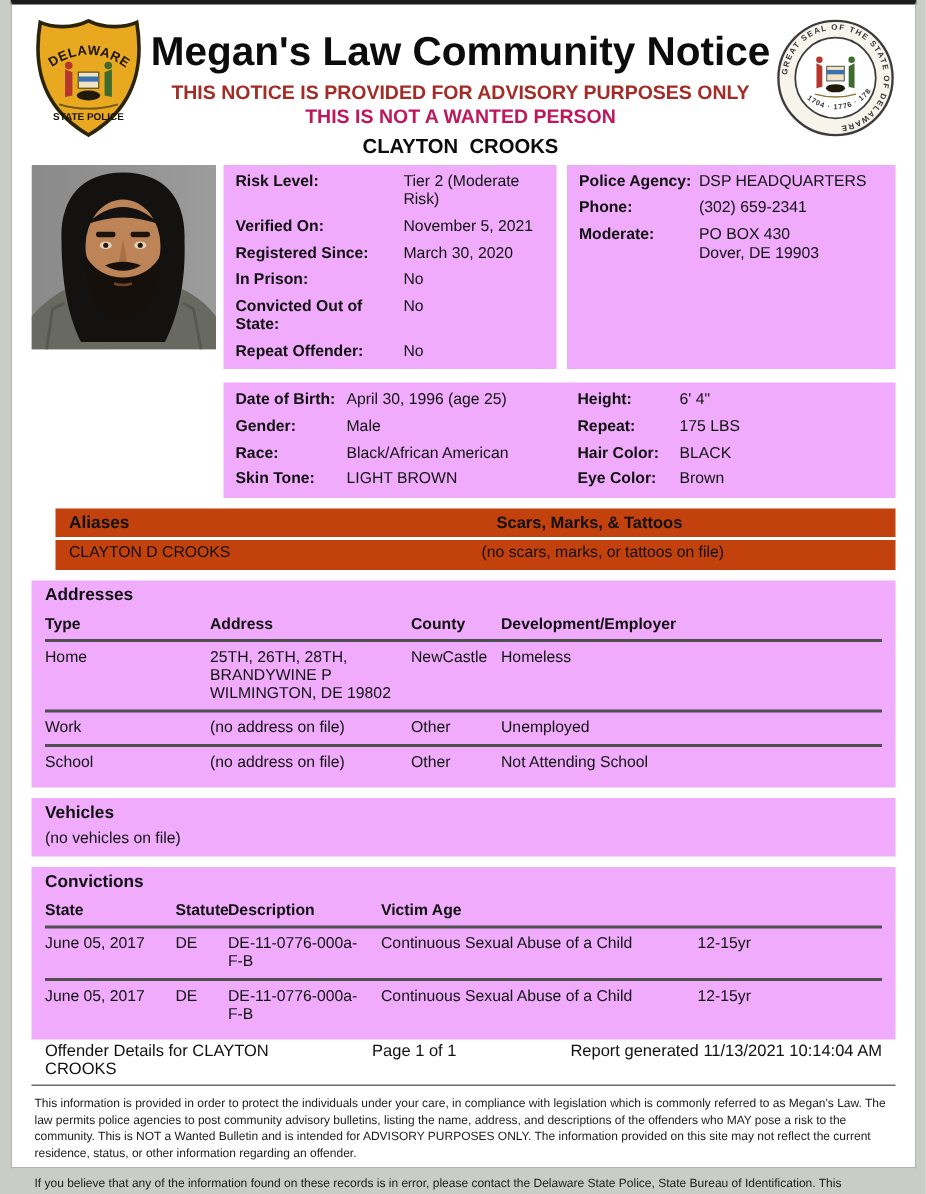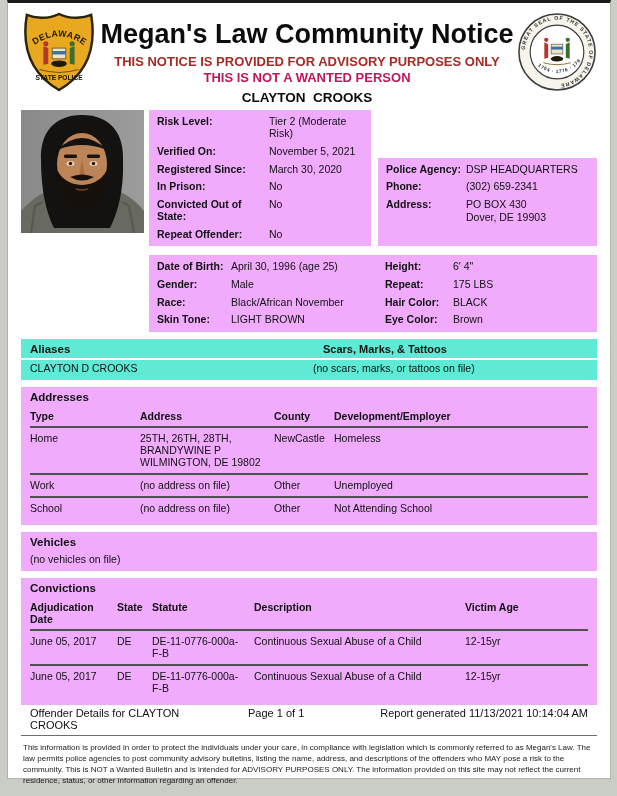--- a/index.html
+++ b/index.html
@@ -18,39 +18,39 @@
   .advisory2 { font-size:13px; font-weight:bold; color:#be185d; line-height:1.25; }
   .offender-name { font-size:13.5px; font-weight:bold; color:#0c0c0c; margin-top:3px; white-space:pre-wrap; }
   
   .main-info { display:flex; padding:5px 13px 0 13px; gap:5px; }
   .photo-wrap { width:123px; height:123px; flex:0 0 123px; }
   .info-col { flex:1; display:flex; flex-direction:column; }
   .box-row { display:flex; gap:7px; }
   .gray { background:#f0abfc; }
   .ibox { padding:5px 8px 6px 8px; font-size:10.5px; line-height:1.2; }
   .risk-box { width:222px; flex:0 0 222px; }
-  .police-box { flex:1;margin-top:48px; }
+  .police-box { flex:1; }
   .kv { display:grid; row-gap:5px; }
   .kv-risk { grid-template-columns:112px 1fr; }
   .kv-police { grid-template-columns:80px 1fr; }
   .kv-pl { grid-template-columns:74px 1fr; }
   .kv-pr { grid-template-columns:68px 1fr; }
   .kv .lbl { font-weight:bold; }
   .kv .val { white-space:pre-line; }
   .personal-box { margin-top:9px; display:flex; }
   .personal-left { flex:0 0 228px; }
   .personal-right { flex:1; }
   
   .section { margin:7px 13px 0 13px; }
   .sec-head { font-size:11.5px; font-weight:bold; padding:4px 9px 3px 9px; }
   .sec-body { font-size:10.5px; padding:2px 9px 6px 9px; }
   .twocol { display:grid; grid-template-columns:1fr 1fr; }
   .twocol .right-h { padding-left:14px; font-size:11px; font-weight:bold; }
   .twocol .right-v { padding-left:4px; }
-  .bar { background:#5eead4; }
+  .bar { background:#c2410c;margin-left:16px; }
   .bar + .bar { margin-top:2px; }
   .tbl { font-size:10.5px; }
   .trow { display:grid; padding:4px 0 5px 0; border-top:2px solid #4f4f4f; }
   .thead { display:grid; font-weight:bold; padding:2px 0 4px 0; border-top:none; }
   .addr-grid { grid-template-columns:110px 134px 60px 1fr; }
   .conv-grid { grid-template-columns:87px 35px 102px 211px 1fr; }
   .cell { padding-right:6px; white-space:pre-line; }
   .spacer { flex:1; }
   
   .footer { padding:0 13px 10px 13px; }
@@ -160,34 +160,34 @@
             <span class="lbl">Repeat Offender:</span>
             <span class="val">No</span>
           </div>
         </div>
         <div class="gray ibox police-box">
           <div class="kv kv-police">
             <span class="lbl">Police Agency:</span>
             <span class="val">DSP HEADQUARTERS</span>
             <span class="lbl">Phone:</span>
             <span class="val">(302) 659-2341</span>
-            <span class="lbl">Address:</span>
+            <span class="lbl">Moderate:</span>
             <span class="val">PO BOX 430
 Dover, DE  19903</span>
           </div>
         </div>
       </div>
       <div class="gray ibox personal-box">
         <div class="kv kv-pl personal-left">
           <span class="lbl">Date of Birth:</span>
           <span class="val">April 30, 1996 (age 25)</span>
           <span class="lbl">Gender:</span>
           <span class="val">Male</span>
           <span class="lbl">Race:</span>
-          <span class="val">Black/African November</span>
+          <span class="val">Black/African American</span>
           <span class="lbl">Skin Tone:</span>
           <span class="val">LIGHT BROWN</span>
         </div>
         <div class="kv kv-pr personal-right">
           <span class="lbl">Height:</span>
           <span class="val">6' 4"</span>
           <span class="lbl">Repeat:</span>
           <span class="val">175 LBS</span>
           <span class="lbl">Hair Color:</span>
           <span class="val">BLACK</span>
@@ -243,21 +243,20 @@
 
   <div class="section gray">
     <div class="sec-head">Vehicles</div>
     <div class="sec-body">(no vehicles on file)</div>
   </div>
 
   <div class="section gray">
     <div class="sec-head">Convictions</div>
     <div class="sec-body tbl">
       <div class="thead conv-grid">
-        <span class="cell">Adjudication Date</span>
         <span class="cell">State</span>
         <span class="cell">Statute</span>
         <span class="cell">Description</span>
         <span class="cell">Victim Age</span>
       </div>
       <div class="trow conv-grid">
         <span class="cell">June 05, 2017</span>
         <span class="cell">DE</span>
         <span class="cell">DE-11-0776-000a-F-B</span>
         <span class="cell">Continuous Sexual Abuse of a Child</span>

